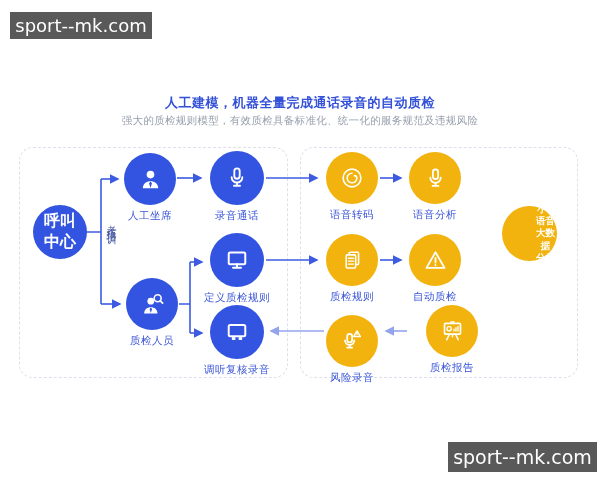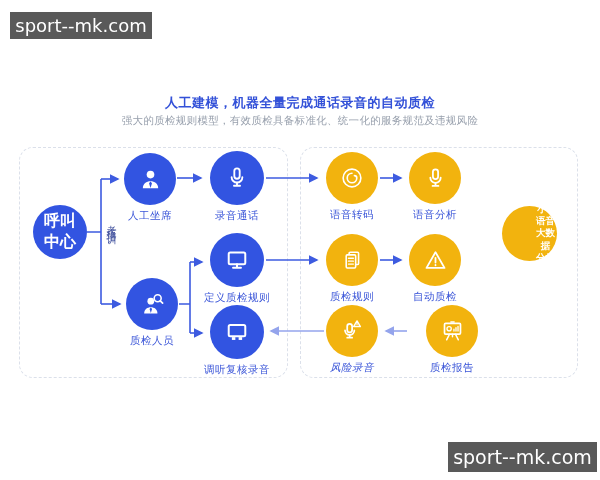--- a/index.html
+++ b/index.html
@@ -180,21 +180,21 @@
     <div class="circle" style="width:52px;height:52px;">
       <svg width="27" height="27" viewBox="0 0 24 24" fill="none" stroke="#fff" stroke-width="1.6" stroke-linecap="round" stroke-linejoin="round">
         <path d="M12 4.6 L20 18.6 H4 Z"></path>
         <path d="M12 9.6 V13.8"></path>
         <path d="M12 16 V16.2"></path>
       </svg>
     </div>
     <div class="nlabel">自动质检</div>
   </div>
 
-  <div class="node yellow" style="left:297px;top:305px;font-style:italic;">
+  <div class="node yellow" style="left:297px;top:315px;">
     <div class="circle" style="width:52px;height:52px;">
       <svg width="28" height="28" viewBox="0 0 24 24" fill="none" stroke="#fff" stroke-linecap="round">
         <rect x="7.9" y="5.8" width="4.2" height="7.4" rx="2.1" stroke-width="1.5"></rect>
         <path d="M6 11.4 a4 4 0 0 0 8 0" stroke-width="1.5"></path>
         <path d="M10 15.4 V17.2 M7.9 17.7 H12.1" stroke-width="1.5"></path>
         <path d="M16.3 3.4 l2.9 4.8 h-5.8 z" stroke-width="1.2" stroke-linejoin="round"></path>
         <path d="M16.3 5 V6.4" stroke-width="1"></path>
       </svg>
     </div>
     <div class="nlabel">风险录音</div>

